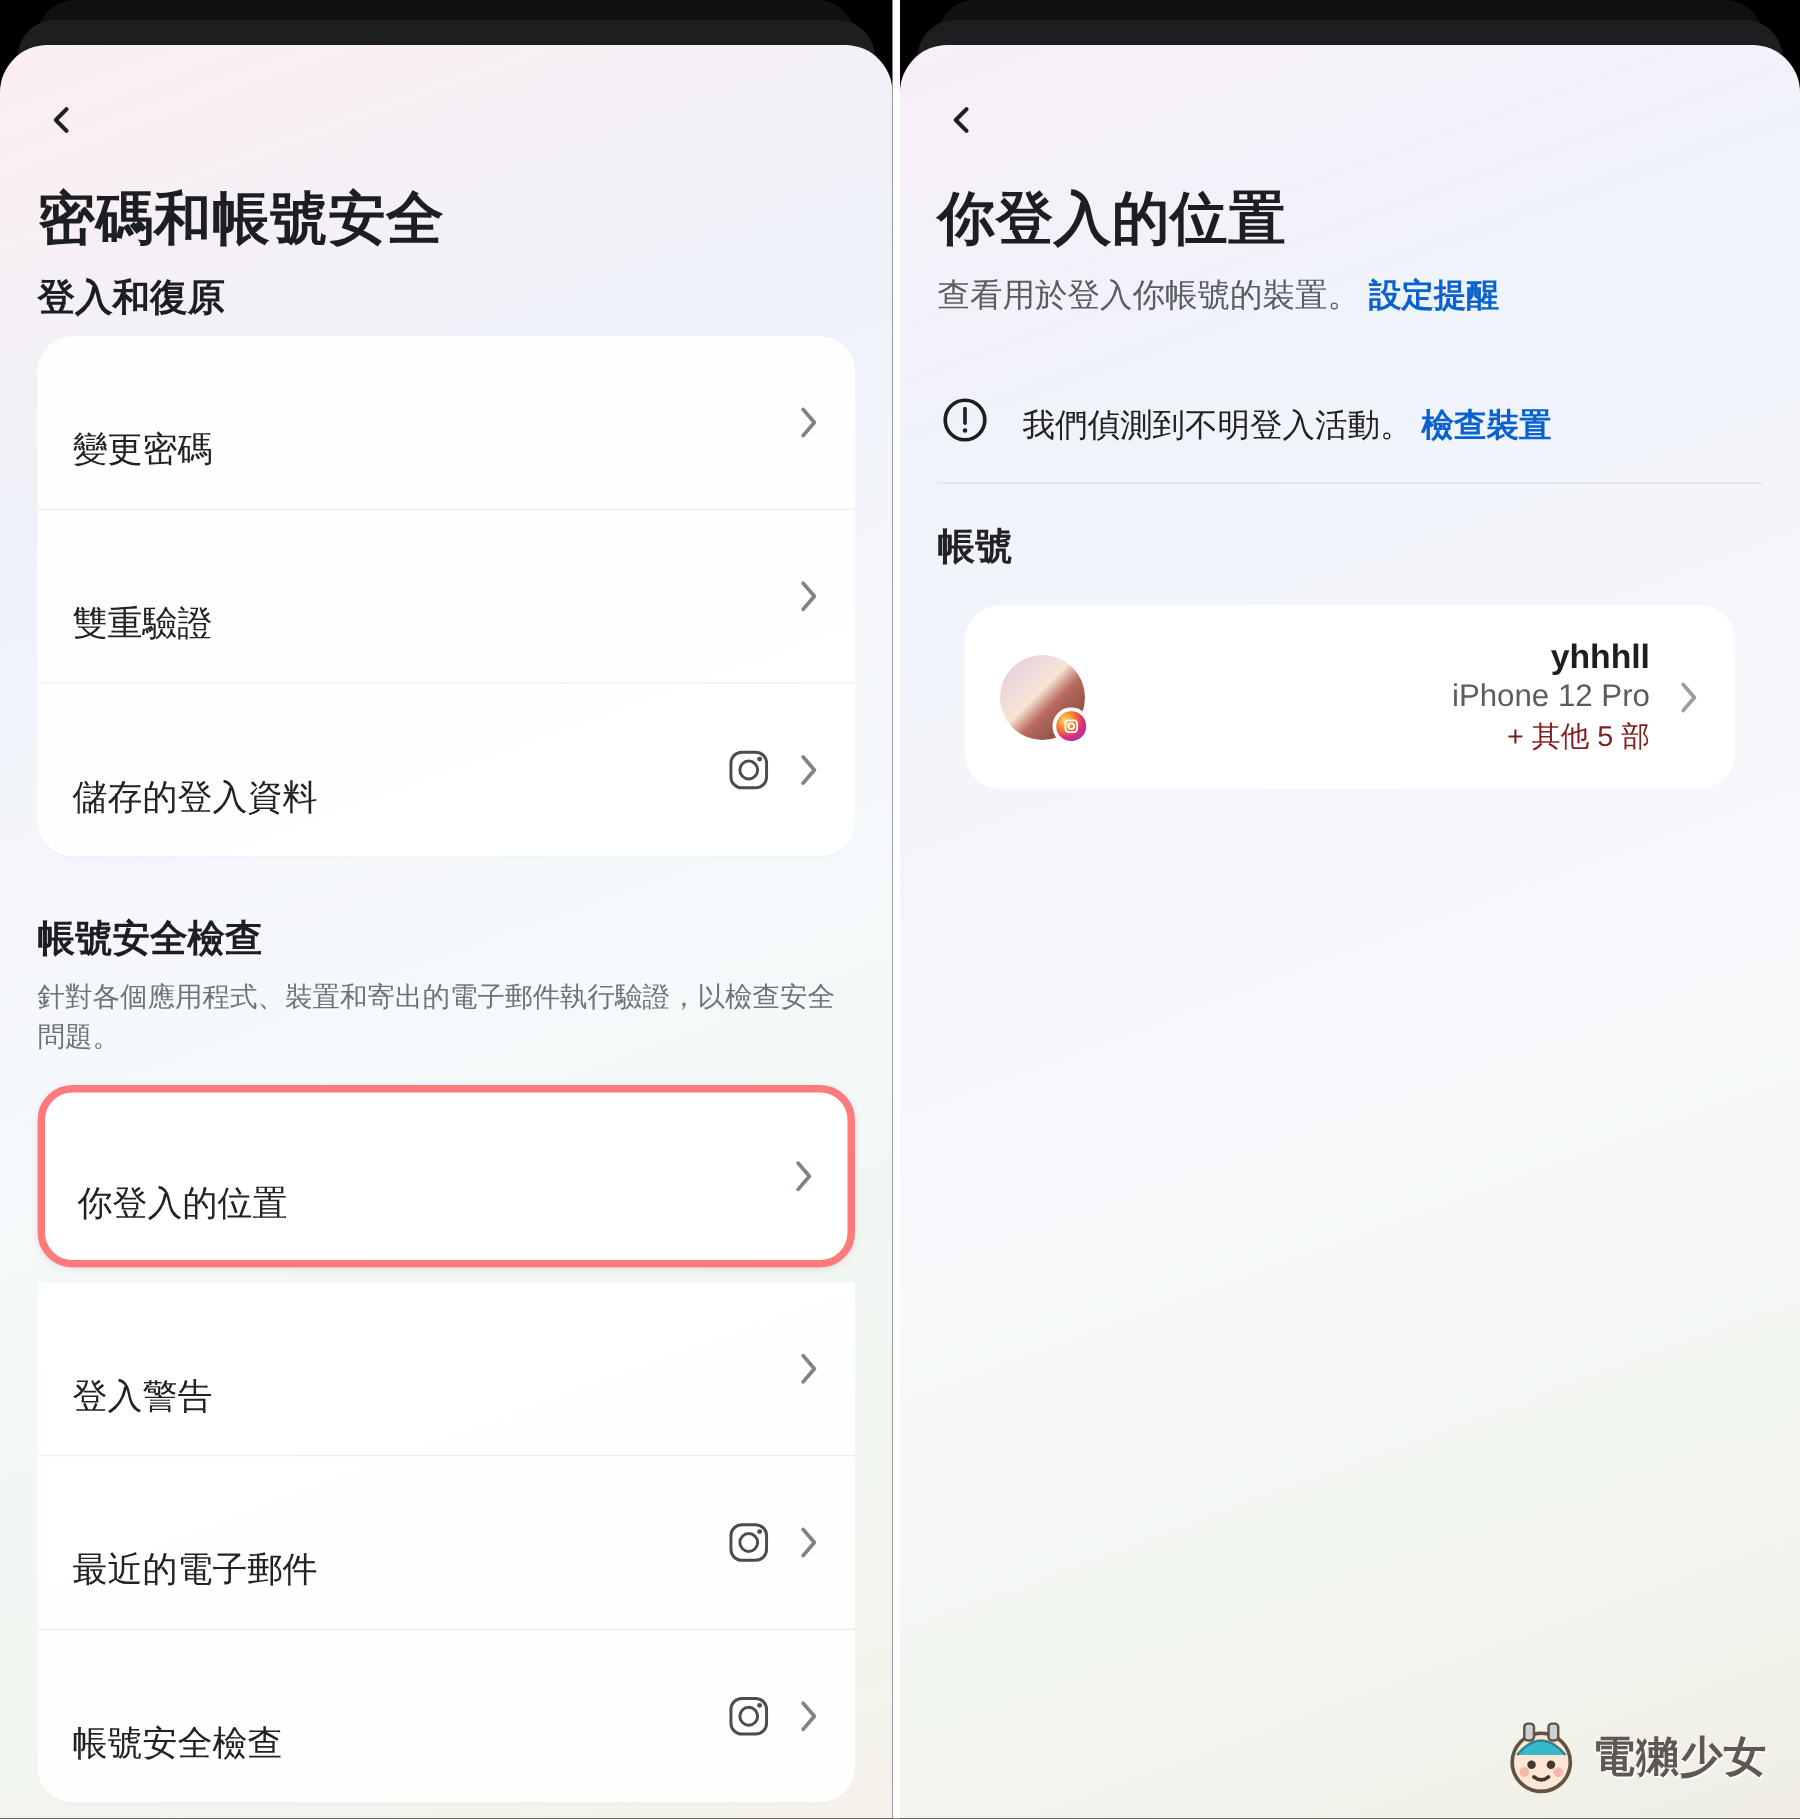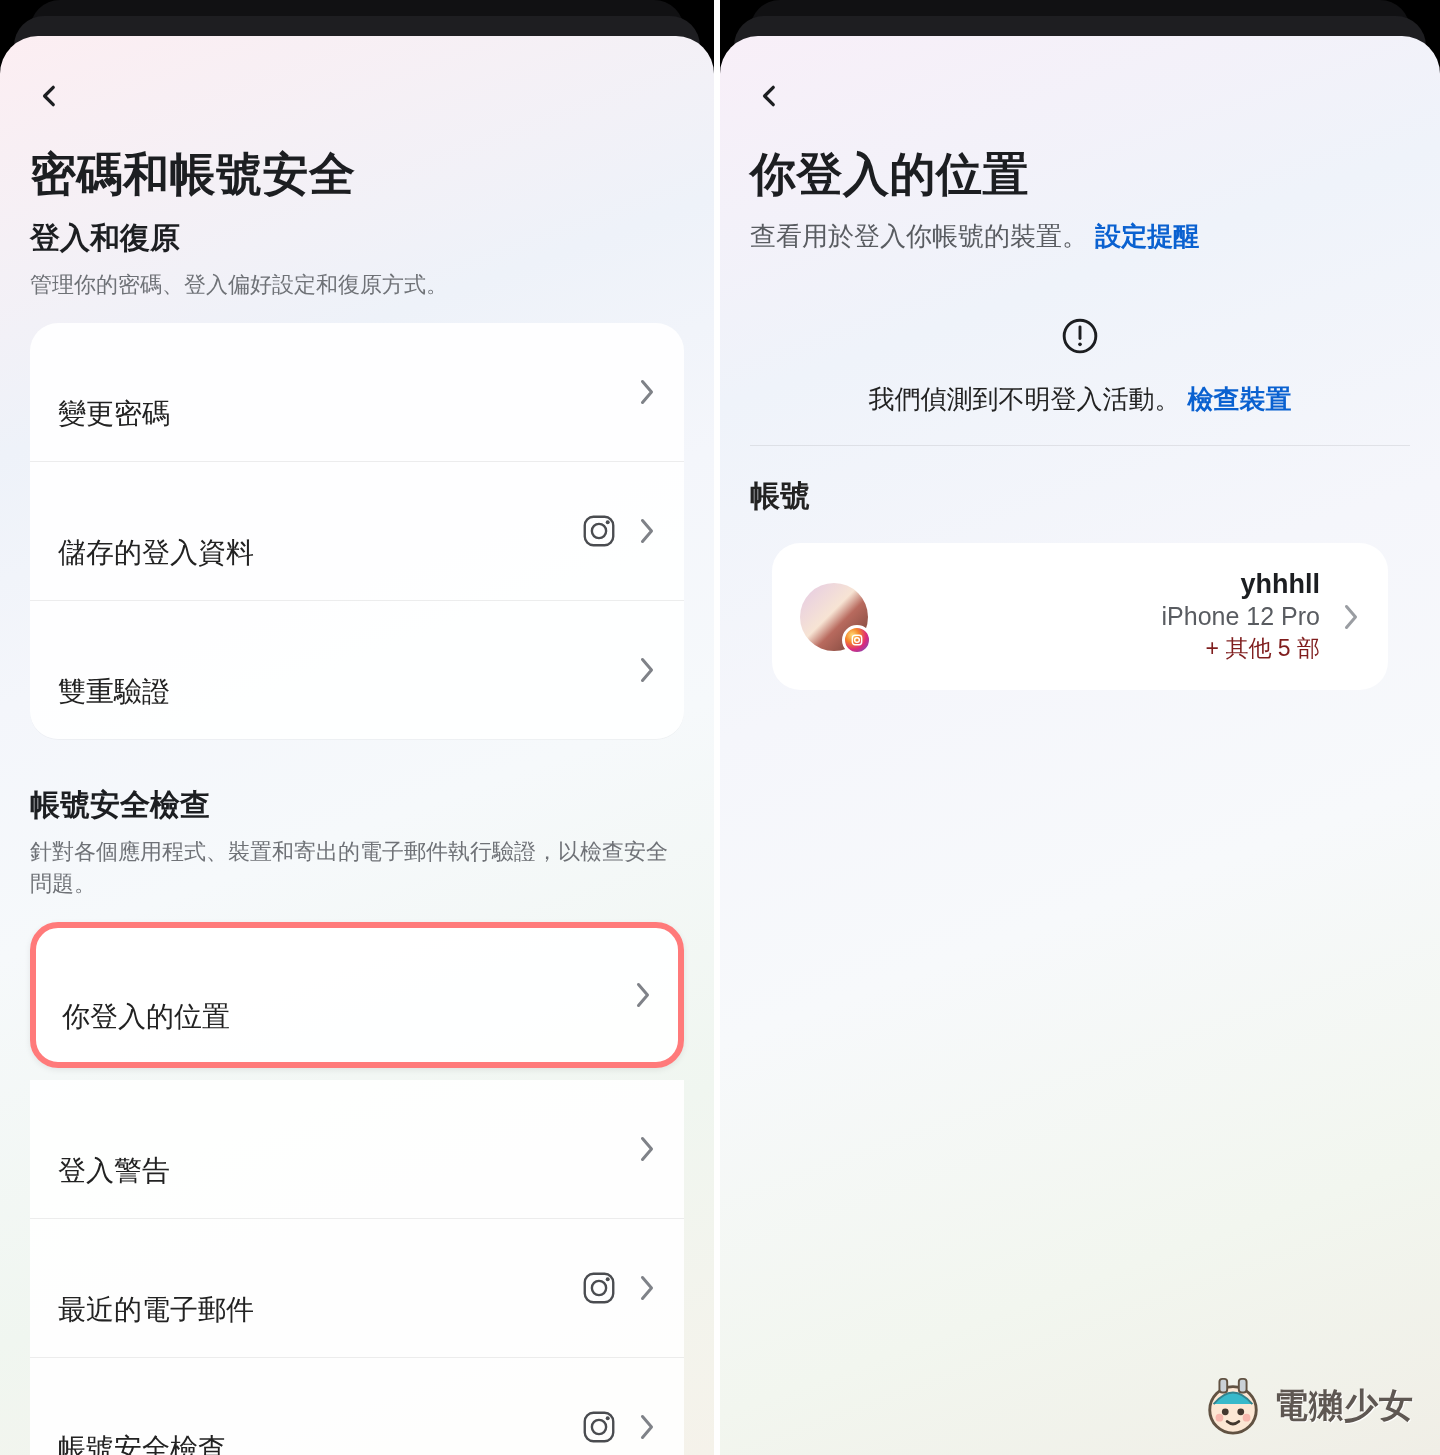--- a/index.html
+++ b/index.html
@@ -103,25 +103,24 @@
     .highlighted-card {
       background: rgba(255,255,255,0.92);
       border: 6px solid #ff7a7a;
       border-radius: 28px;
       box-shadow: 0 2px 6px rgba(0,0,0,0.08);
       margin-bottom: 12px;
     }
     .highlighted-card .row { border-bottom: none; padding: 26px 26px; }
     
     .alert-banner {
-      display:flex; align-items:center; gap:24px;
+      display:flex; align-items:flex-end; gap:24px;
       padding: 22px 0 28px 0;
       border-bottom: 1px solid rgba(0,0,0,0.08);
       margin-bottom: 30px;
-      flex-direction: column;
     }
     .alert-banner .alert-icon {
       width:44px; height:44px; flex-shrink:0;
       display:inline-flex; align-items:center; justify-content:center;
     }
     .alert-text { font-size: 26px; color: #222; }
     .alert-text .link { color: #0a61d0; font-weight: 600; }
     .account-heading {
       font-size: 30px;
       font-weight: 700;
@@ -194,49 +193,48 @@
   <div class="stack-layer l2"></div>
   <div class="sheet">
     <div class="back-btn">
       <svg width="26" height="26" viewBox="0 0 24 24" fill="none" stroke="#1c1e21" stroke-linecap="round" stroke-linejoin="round">
           <polyline points="15 4 7 12 15 20"></polyline>
         </svg>
     </div>
     <h1 class="page-title">密碼和帳號安全</h1>
 
     <div class="section-heading">登入和復原</div>
-    <div class="section-desc">管理你的密碼、登入偏好設定和復原方式。</div>
 
     <div class="card-group">
       <div class="row">
         <span class="row-label">變更密碼</span>
+        <span class="row-icons">
+          <svg class="chevron" width="18" height="30" viewBox="0 0 24 40">
+              <polyline points="6 6 18 20 6 34" fill="none" stroke="#7f8288" stroke-width="4" stroke-linecap="round" stroke-linejoin="round"></polyline>
+            </svg>
+        </span>
+      </div>
+      <div class="row">
+        <span class="row-label">雙重驗證</span>
         <span class="row-icons">
           <svg class="chevron" width="18" height="30" viewBox="0 0 24 40">
               <polyline points="6 6 18 20 6 34" fill="none" stroke="#7f8288" stroke-width="4" stroke-linecap="round" stroke-linejoin="round"></polyline>
             </svg>
         </span>
       </div>
       <div class="row">
         <span class="row-label">儲存的登入資料</span>
         <span class="row-icons">
           <span class="ig-icon">
             <svg width="38" height="38" viewBox="0 0 48 48" fill="none" stroke="#4a4c50" stroke-width="3">
                 <rect x="6" y="6" width="36" height="36" rx="11"></rect>
                 <circle cx="24" cy="24" r="9"></circle>
                 <circle cx="35" cy="13" r="2.5" fill="#4a4c50" stroke="none"></circle>
               </svg>
           </span>
-          <svg class="chevron" width="18" height="30" viewBox="0 0 24 40">
-              <polyline points="6 6 18 20 6 34" fill="none" stroke="#7f8288" stroke-width="4" stroke-linecap="round" stroke-linejoin="round"></polyline>
-            </svg>
-        </span>
-      </div>
-      <div class="row">
-        <span class="row-label">雙重驗證</span>
-        <span class="row-icons">
           <svg class="chevron" width="18" height="30" viewBox="0 0 24 40">
               <polyline points="6 6 18 20 6 34" fill="none" stroke="#7f8288" stroke-width="4" stroke-linecap="round" stroke-linejoin="round"></polyline>
             </svg>
         </span>
       </div>
     </div>
 
     <div class="section-heading">帳號安全檢查</div>
     <div class="section-desc">針對各個應用程式、裝置和寄出的電子郵件執行驗證，以檢查安全問題。</div>
 

